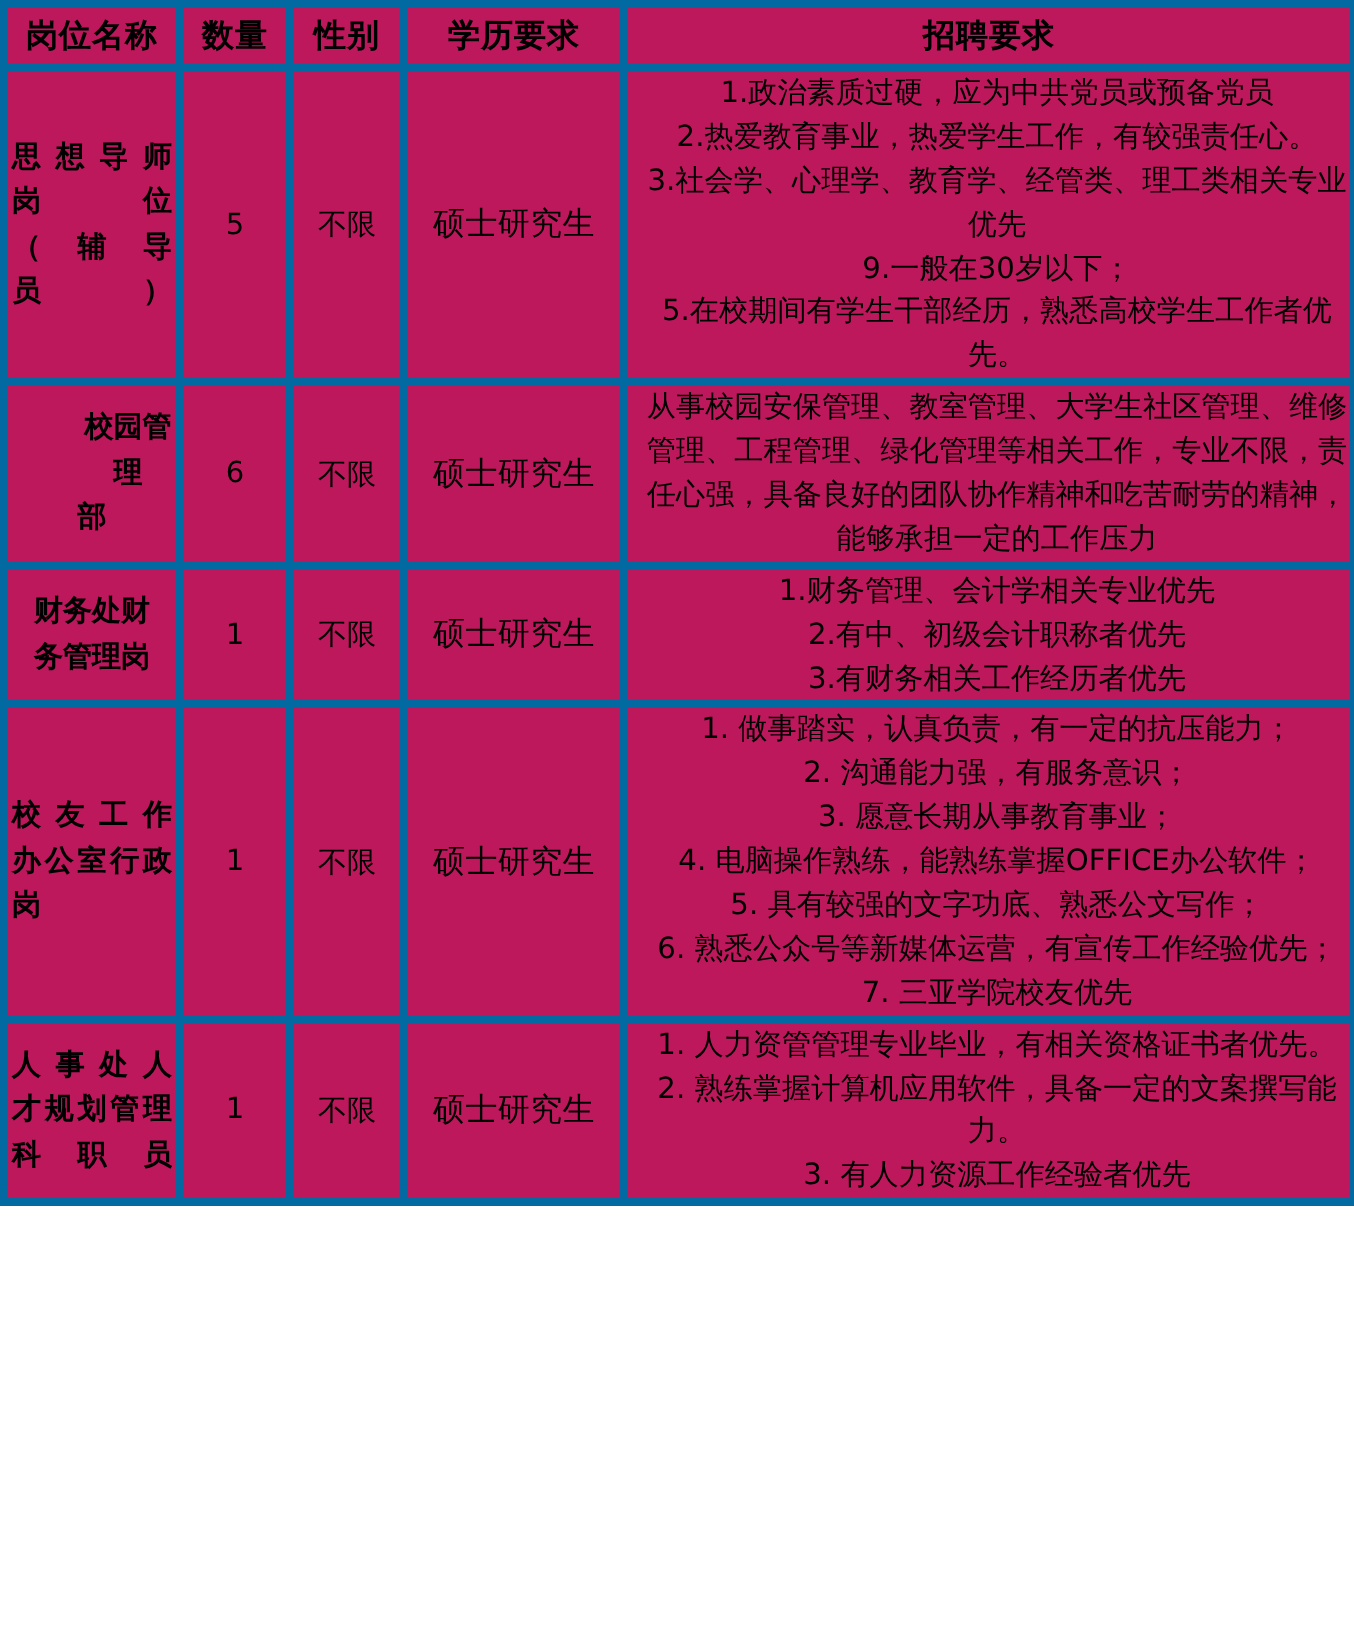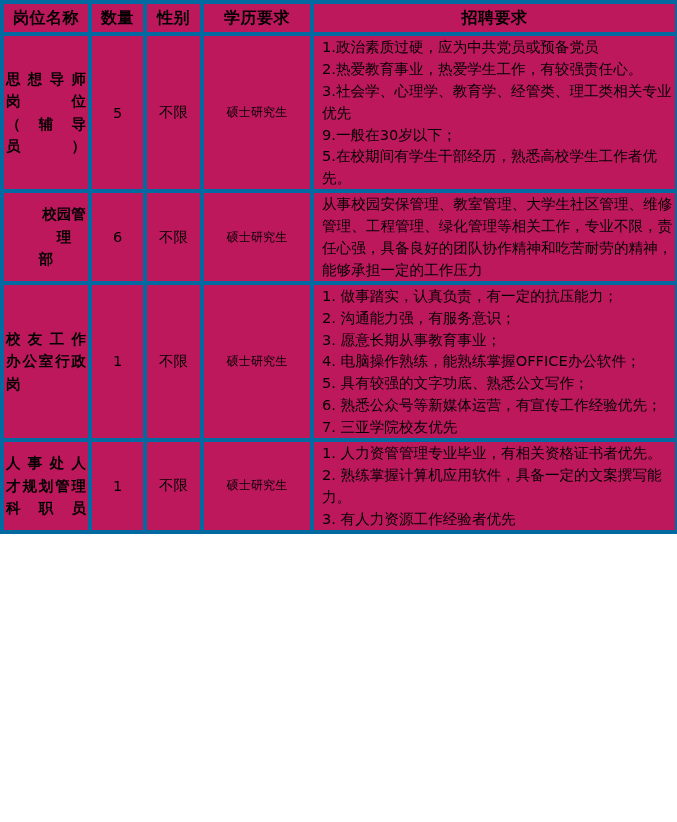--- a/index.html
+++ b/index.html
@@ -50,34 +50,34 @@
   td.post .justify {
     text-align: justify;
     text-align-last: justify;
     display: block;
     padding: 0 2px;
   }
   td.num, td.sex, td.edu {
     text-align: center;
     font-size: 14.5px;
   }
-  td.edu { font-size: 12px; letter-spacing: 0.2px; margin-top: 12px; }
+  td.edu { font-size: 16px; letter-spacing: 0.2px; margin-top: 12px; }
   td.req {
     text-align: left;
     font-size: 14.6px;
     line-height: 1.5;
     padding: 3px 1px 3px 2px;
     vertical-align: middle;
   }
   td.req .line {
     display: block;
     text-indent: 0;
     white-space: normal;
   }
-  td.req .line.ind { padding-left: 8px; }
+  td.req .line.ind { padding-left: 8px; text-align: center; }
 </style>
 </head>
 <body>
 
 <table id="job-table">
   <colgroup>
     <col class="c-post">
       <col class="c-num">
       <col class="c-sex">
       <col class="c-edu">
@@ -118,20 +118,34 @@
         </td>
         <td class="num">6</td>
         <td class="sex">不限</td>
         <td class="edu">硕士研究生</td>
         <td class="req">
           <span class="line ind">从事校园安保管理、教室管理、大学生社区管理、维修管理、工程管理、绿化管理等相关工作，专业不限，责任心强，具备良好的团队协作精神和吃苦耐劳的精神，能够承担一定的工作压力</span>
         </td>
       </tr>
       <tr>
         <td class="post">
+          <span style="display: block;">财务处财</span>
+          <span style="display: block;">务管理岗</span>
+        </td>
+        <td class="num">1</td>
+        <td class="sex">不限</td>
+        <td class="edu">硕士研究生</td>
+        <td class="req">
+          <span class="line ind">1.财务管理、会计学相关专业优先</span>
+          <span class="line ind">2.有中、初级会计职称者优先</span>
+          <span class="line ind">3.有财务相关工作经历者优先</span>
+        </td>
+      </tr>
+      <tr>
+        <td class="post">
           <span class="justify">校友工作</span>
           <span class="justify">办公室行政</span>
           <span class="justify">岗</span>
         </td>
         <td class="num">1</td>
         <td class="sex">不限</td>
         <td class="edu">硕士研究生</td>
         <td class="req">
           <span class="line ind">1. 做事踏实，认真负责，有一定的抗压能力；</span>
           <span class="line ind">2. 沟通能力强，有服务意识；</span>

